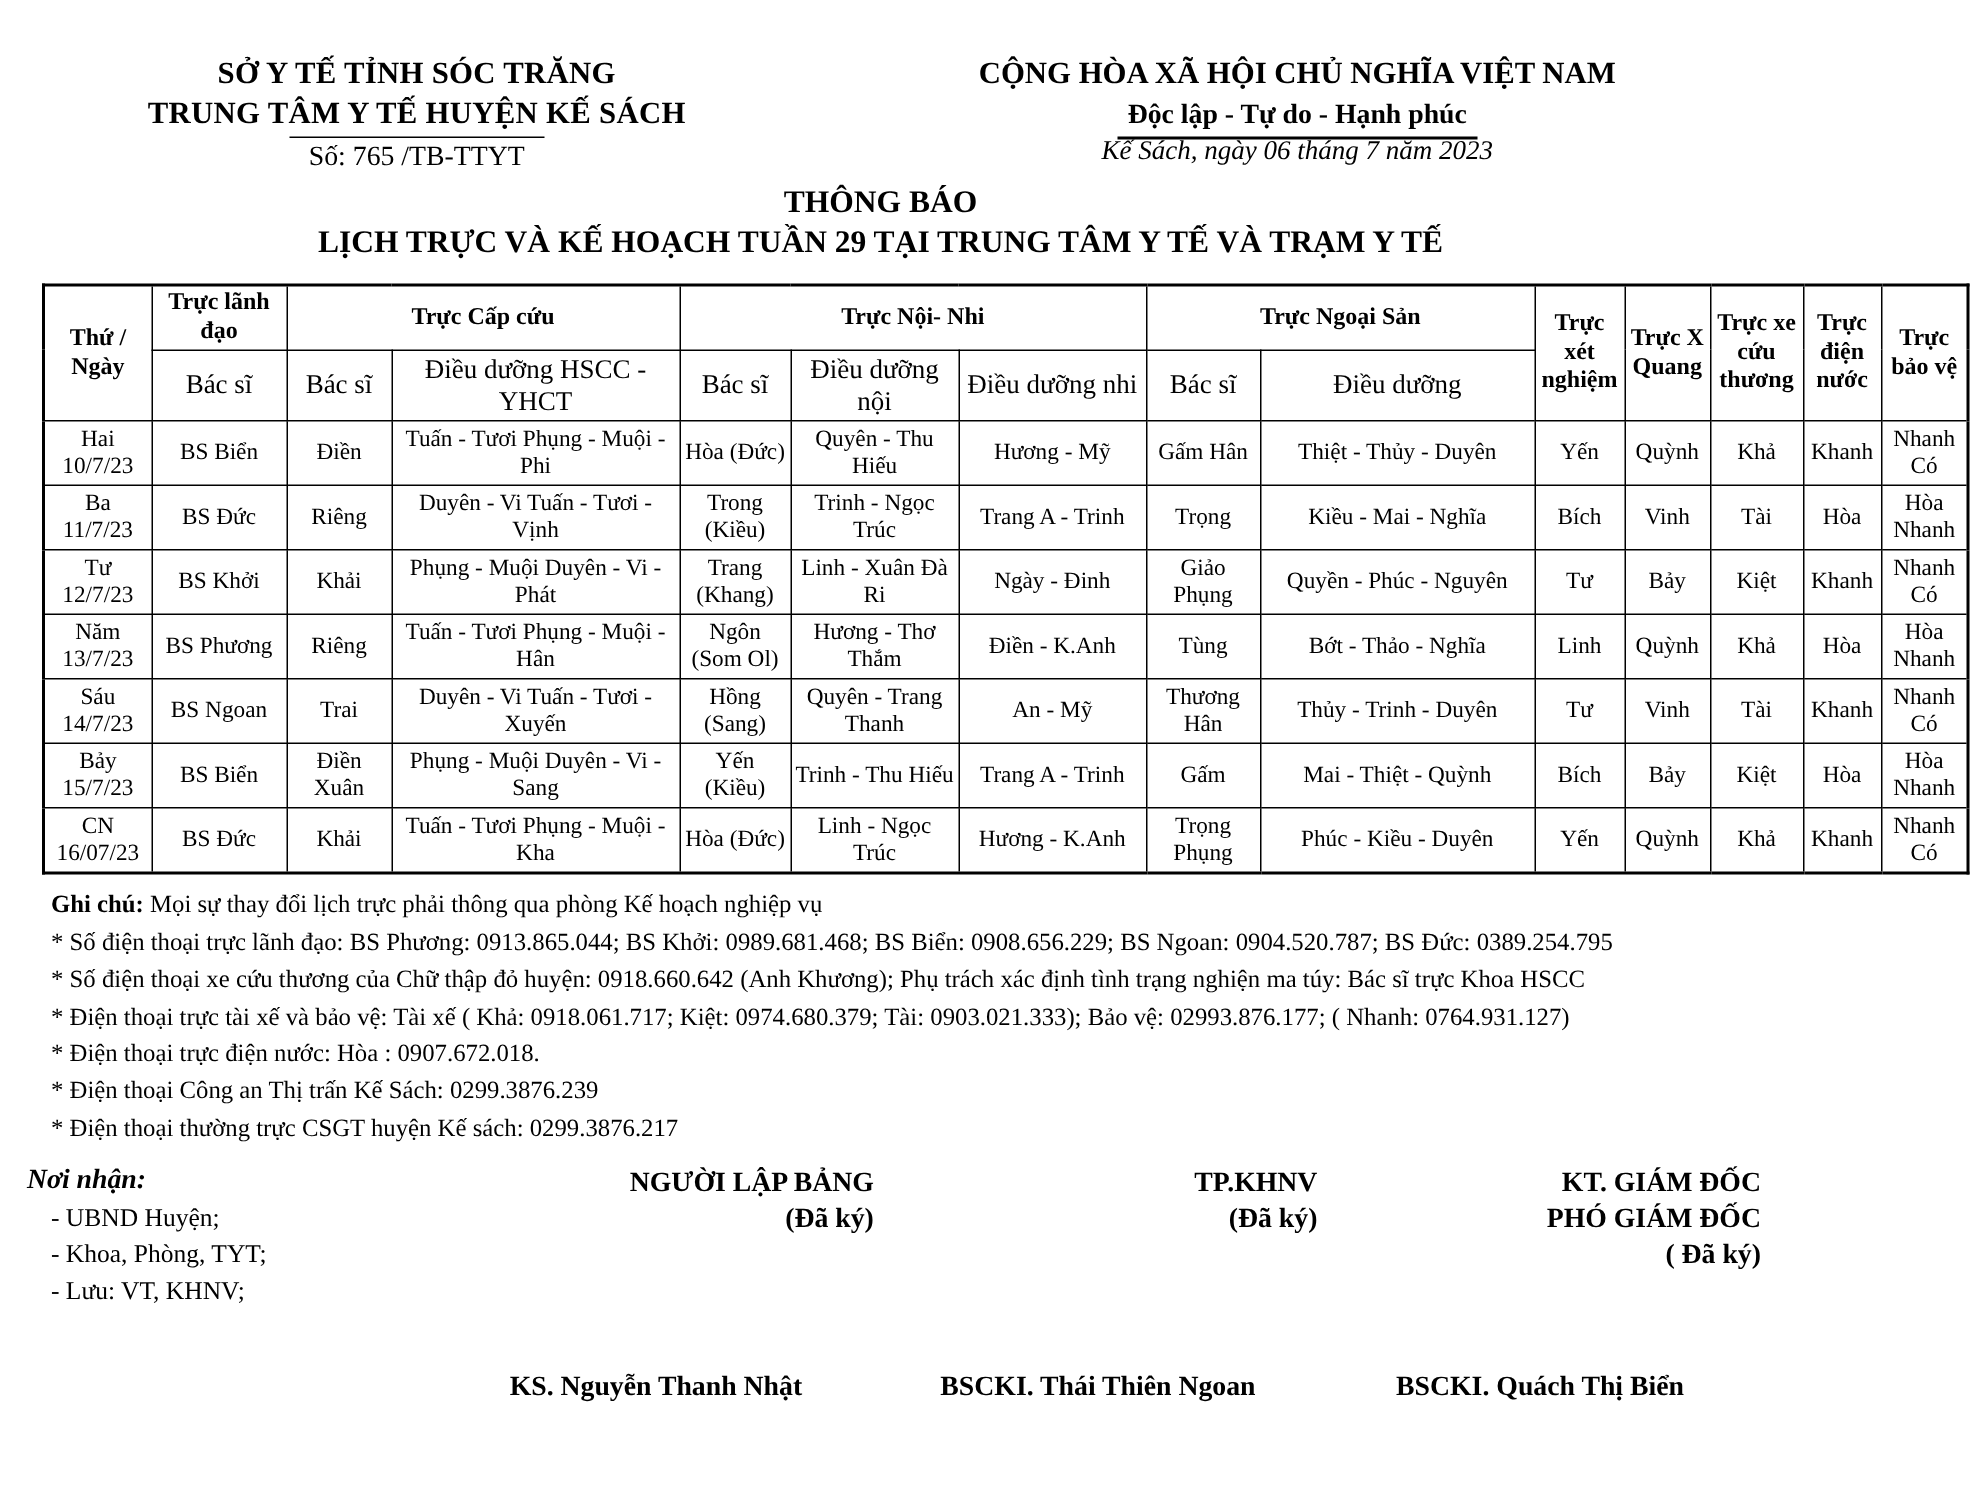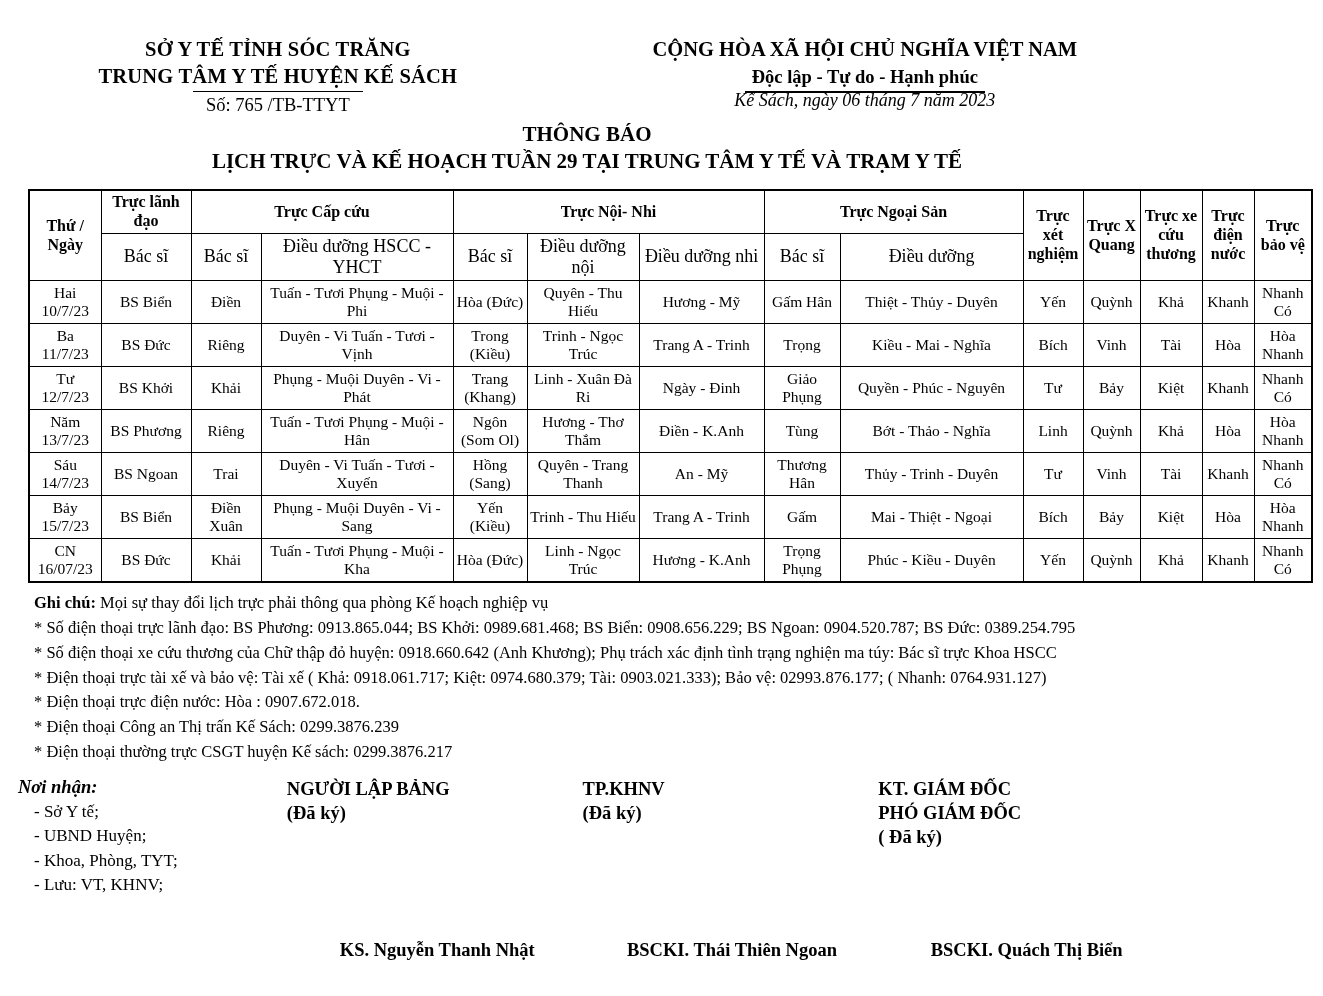--- a/index.html
+++ b/index.html
@@ -160,21 +160,21 @@
     display: flex;
     flex-direction: row;
     margin-top: 12px;
     padding-left: 18px;
   }
   .sign-col-recv {
     width: 300px;
   }
   .sign-col {
     width: 330px;
-    text-align: left;
+    text-align: right;
     font-weight: bold;
     font-size: 18.5px;
     line-height: 1.30;
   }
   .recv-title {
     font-weight: bold;
     font-style: italic;
     font-size: 18.5px;
   }
   .recv-list {
@@ -362,21 +362,21 @@
               <div>Bảy</div>
               <div>15/7/23</div>
             </td>
             <td class="">BS Biển</td>
             <td class="">Điền Xuân</td>
             <td class="">Phụng - Muội Duyên - Vi - Sang</td>
             <td class="">Yến (Kiều)</td>
             <td class="">Trinh - Thu Hiếu</td>
             <td class="">Trang A - Trinh</td>
             <td class="">Gấm</td>
-            <td class="">Mai - Thiệt - Ngoại</td>
+            <td class="">Mai - Thiệt - Quỳnh</td>
             <td class="">Bích</td>
             <td class="">Bảy</td>
             <td class="">Kiệt</td>
             <td class="">Hòa</td>
             <td class="outer-right">Hòa Nhanh</td>
           </tr>
           <tr>
             <td class="daycell outer-left outer-bottom">
               <div>CN</div>
               <div>16/07/23</div>
@@ -410,21 +410,20 @@
         <div>* Điện thoại trực điện nước: Hòa : 0907.672.018.</div>
         <div>* Điện thoại Công an Thị trấn Kế Sách: 0299.3876.239</div>
         <div>* Điện thoại thường trực CSGT huyện Kế sách: 0299.3876.217</div>
       </div>
   </div>
 
   <div class="sign-row">
     <div class="sign-col-recv">
       <div class="recv-title">Nơi nhận:</div>
       <div class="recv-list" id="recv-list">
-          <div>- Sở Y tế;</div>
           <div>- UBND Huyện;</div>
           <div>- Khoa, Phòng, TYT;</div>
           <div>- Lưu: VT, KHNV;</div>
         </div>
     </div>
     <div class="sign-col">
       <div>NGƯỜI LẬP BẢNG</div>
       <div>(Đã ký)</div>
       <div></div>
     </div>

